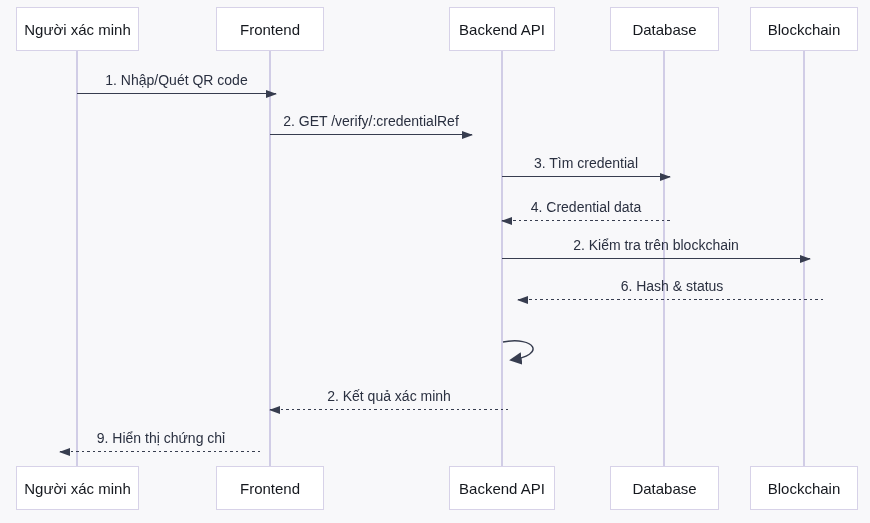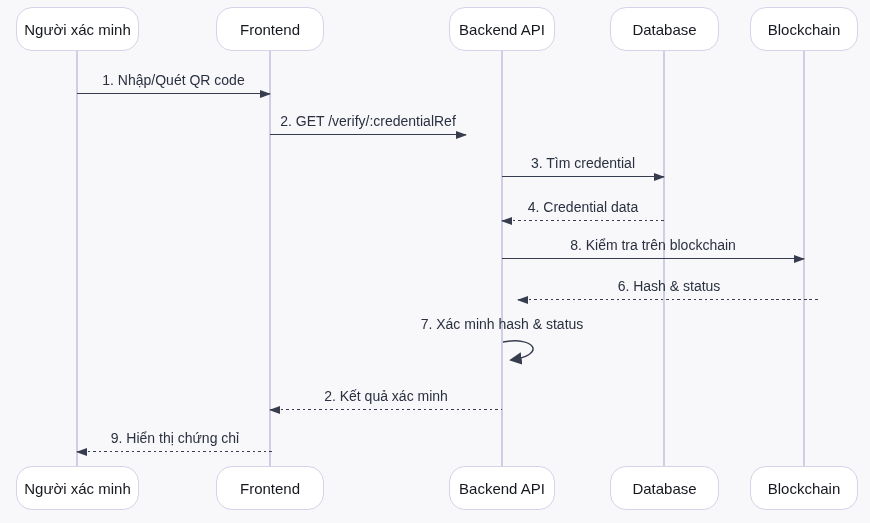--- a/index.html
+++ b/index.html
@@ -21,39 +21,40 @@
     width:870px;
     height:523px;
     background:var(--background);
     overflow:hidden;
   }
   .actor-box{
     position:absolute;
     height:44px;
     background:var(--actor-fill);
     border:1px solid var(--actor-border);
-    border-radius:16px;
+    border-radius:0;
     display:flex;
     align-items:center;
     justify-content:center;
     font-size:15px;
     color:var(--actor-text-color);
     box-sizing:border-box;
     white-space:nowrap;
   }
   .lifeline{
     position:absolute;
     width:2px;
     top:51px;
     height:415px;
     background:var(--lifeline-color);
   }
   .msg{
     position:absolute;
     height:25px;
+    padding-left:6px;
   }
   .msg .label{
     position:absolute;
     left:0; right:0;
     bottom:6px;
     text-align:center;
     font-size:14px;
     color:var(--text-color);
     white-space:nowrap;
   }
@@ -122,48 +123,47 @@
     <span class="ah ah-r"></span>
   </div>
 
   <div class="msg" style="left:502px; top:196px; width:162px">
     <div class="label">4. Credential data</div>
     <div class="line dashed"></div>
     <span class="ah ah-l"></span>
   </div>
 
   <div class="msg" style="left:502px; top:234px; width:302px">
-    <div class="label">8. Kiểm tra trên blockchain</div>
+    <div class="label">2. Kiểm tra trên blockchain</div>
     <div class="line solid"></div>
     <span class="ah ah-r"></span>
   </div>
 
   <div class="msg" style="left:518px; top:275px; width:302px">
     <div class="label">6. Hash &amp; status</div>
     <div class="line dashed"></div>
     <span class="ah ah-l"></span>
   </div>
 
-  <div class="loop-label" style="left:402px; top:316px; width:200px">7. Xác minh hash &amp; status</div>
   <svg class="loop-svg" style="left:501px; top:339px" width="48" height="26" viewBox="0 0 48 26">
     <defs>
       <marker id="selfArrow" viewBox="0 0 10 10" refX="8.5" refY="5" markerWidth="9" markerHeight="9" orient="auto">
         <path d="M0,0 L10,5 L0,10 z" style="fill:var(--arrow-color)"></path>
       </marker>
     </defs>
     <path d="M2,3 C34,-3 46,16 10,21" fill="none" style="stroke:var(--arrow-color)" stroke-width="1.4" marker-end="url(#selfArrow)"></path>
   </svg>
 
   <div class="msg" style="left:270px; top:385px; width:232px">
     <div class="label">2. Kết quả xác minh</div>
     <div class="line dashed"></div>
     <span class="ah ah-l"></span>
   </div>
 
-  <div class="msg" style="left:77px; top:427px; width:196px">
+  <div class="msg" style="left:60px; top:427px; width:196px">
     <div class="label">9. Hiển thị chứng chỉ</div>
     <div class="line dashed"></div>
     <span class="ah ah-l"></span>
   </div>
 
   <div class="actor-box" style="left:16px;  top:466px; width:123px">Người xác minh</div>
   <div class="actor-box" style="left:216px; top:466px; width:108px">Frontend</div>
   <div class="actor-box" style="left:449px; top:466px; width:106px">Backend API</div>
   <div class="actor-box" style="left:610px; top:466px; width:109px">Database</div>
   <div class="actor-box" style="left:750px; top:466px; width:108px">Blockchain</div>

